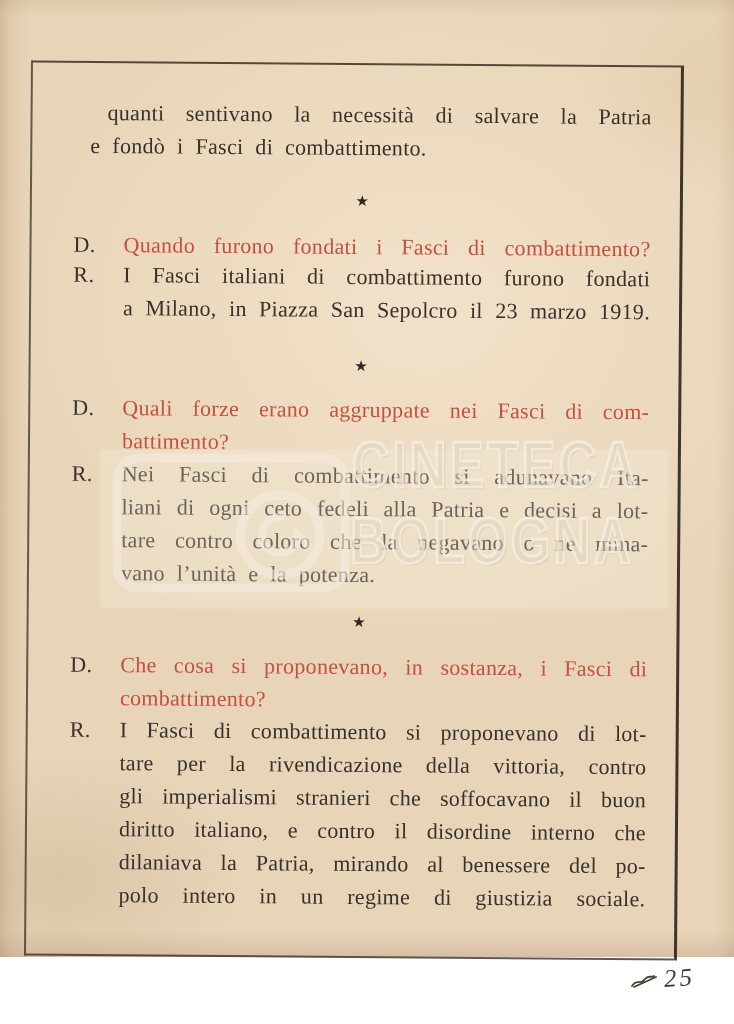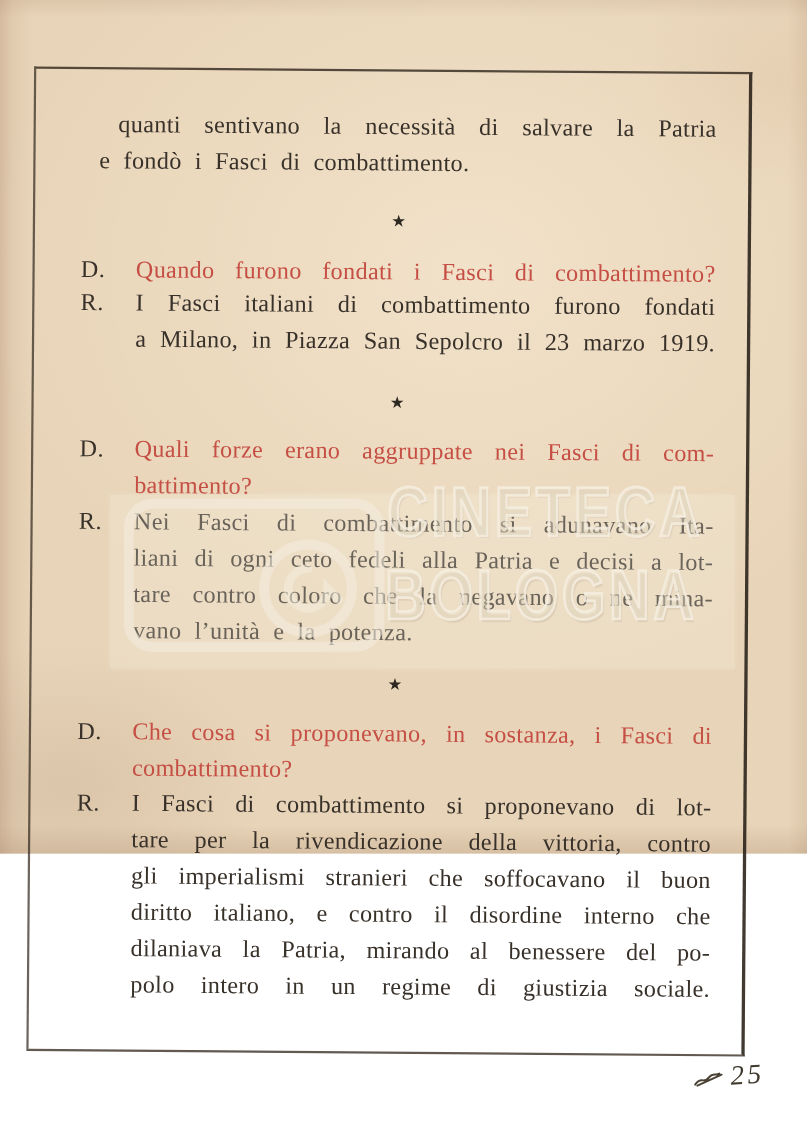--- a/index.html
+++ b/index.html
@@ -1,21 +1,21 @@
 <!DOCTYPE html>
 <html><head>
 <meta charset="utf-8">
 <style>
   html,body{margin:0;padding:0;}
   body{
     width:734px;height:1024px;overflow:hidden;
     font-family:"Liberation Serif","DejaVu Serif",serif;
   }
   .scan{
-    position:relative;width:734px;height:776px;
+    position:relative;width:734px;height:957px;
     background-color:#e8d4b8;
     background-image:
       radial-gradient(ellipse 620px 520px at 58% 32%, rgba(255,246,226,0.40), rgba(255,246,226,0) 72%),
       radial-gradient(ellipse 260px 180px at 8% 92%, rgba(148,118,92,0.16), rgba(148,118,92,0) 70%),
       radial-gradient(ellipse 200px 140px at 96% 10%, rgba(210,170,130,0.18), rgba(210,170,130,0) 70%),
       linear-gradient(90deg, rgba(168,128,100,0.30) 0px, rgba(168,128,100,0.10) 12px, rgba(168,128,100,0) 30px),
       linear-gradient(270deg, rgba(160,124,95,0.16) 0px, rgba(160,124,95,0) 18px),
       linear-gradient(180deg, rgba(160,124,95,0.15) 0px, rgba(160,124,95,0) 16px),
       linear-gradient(0deg, rgba(150,115,88,0.22) 0px, rgba(150,115,88,0) 26px);
   }

